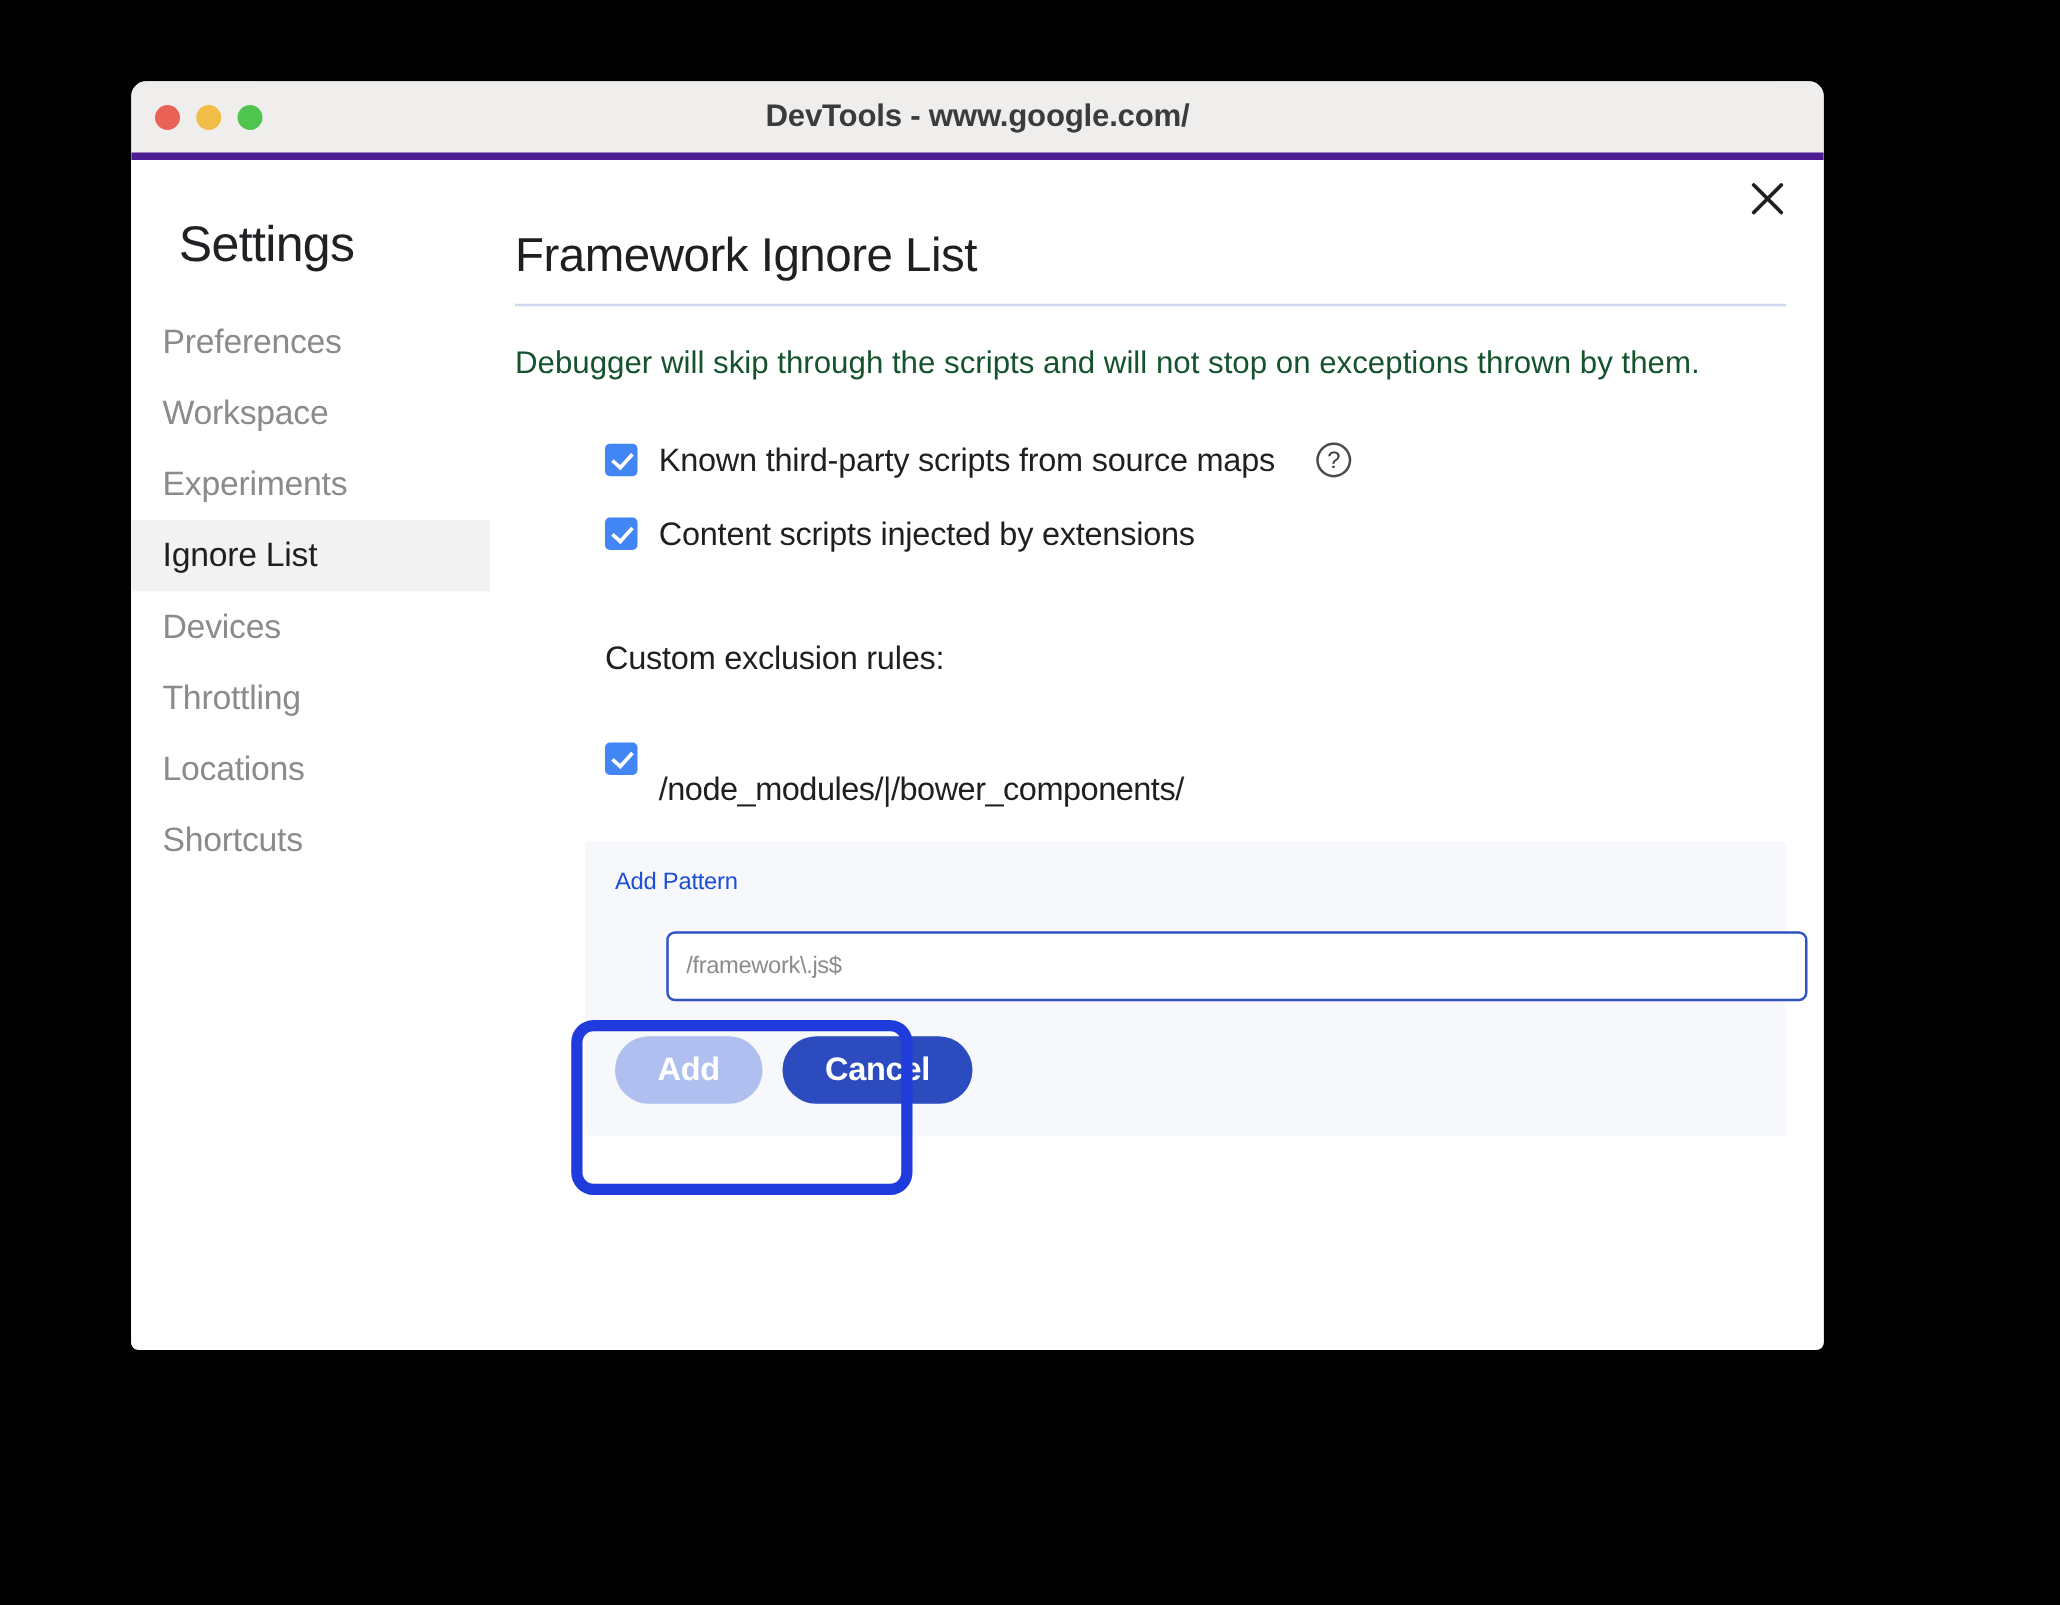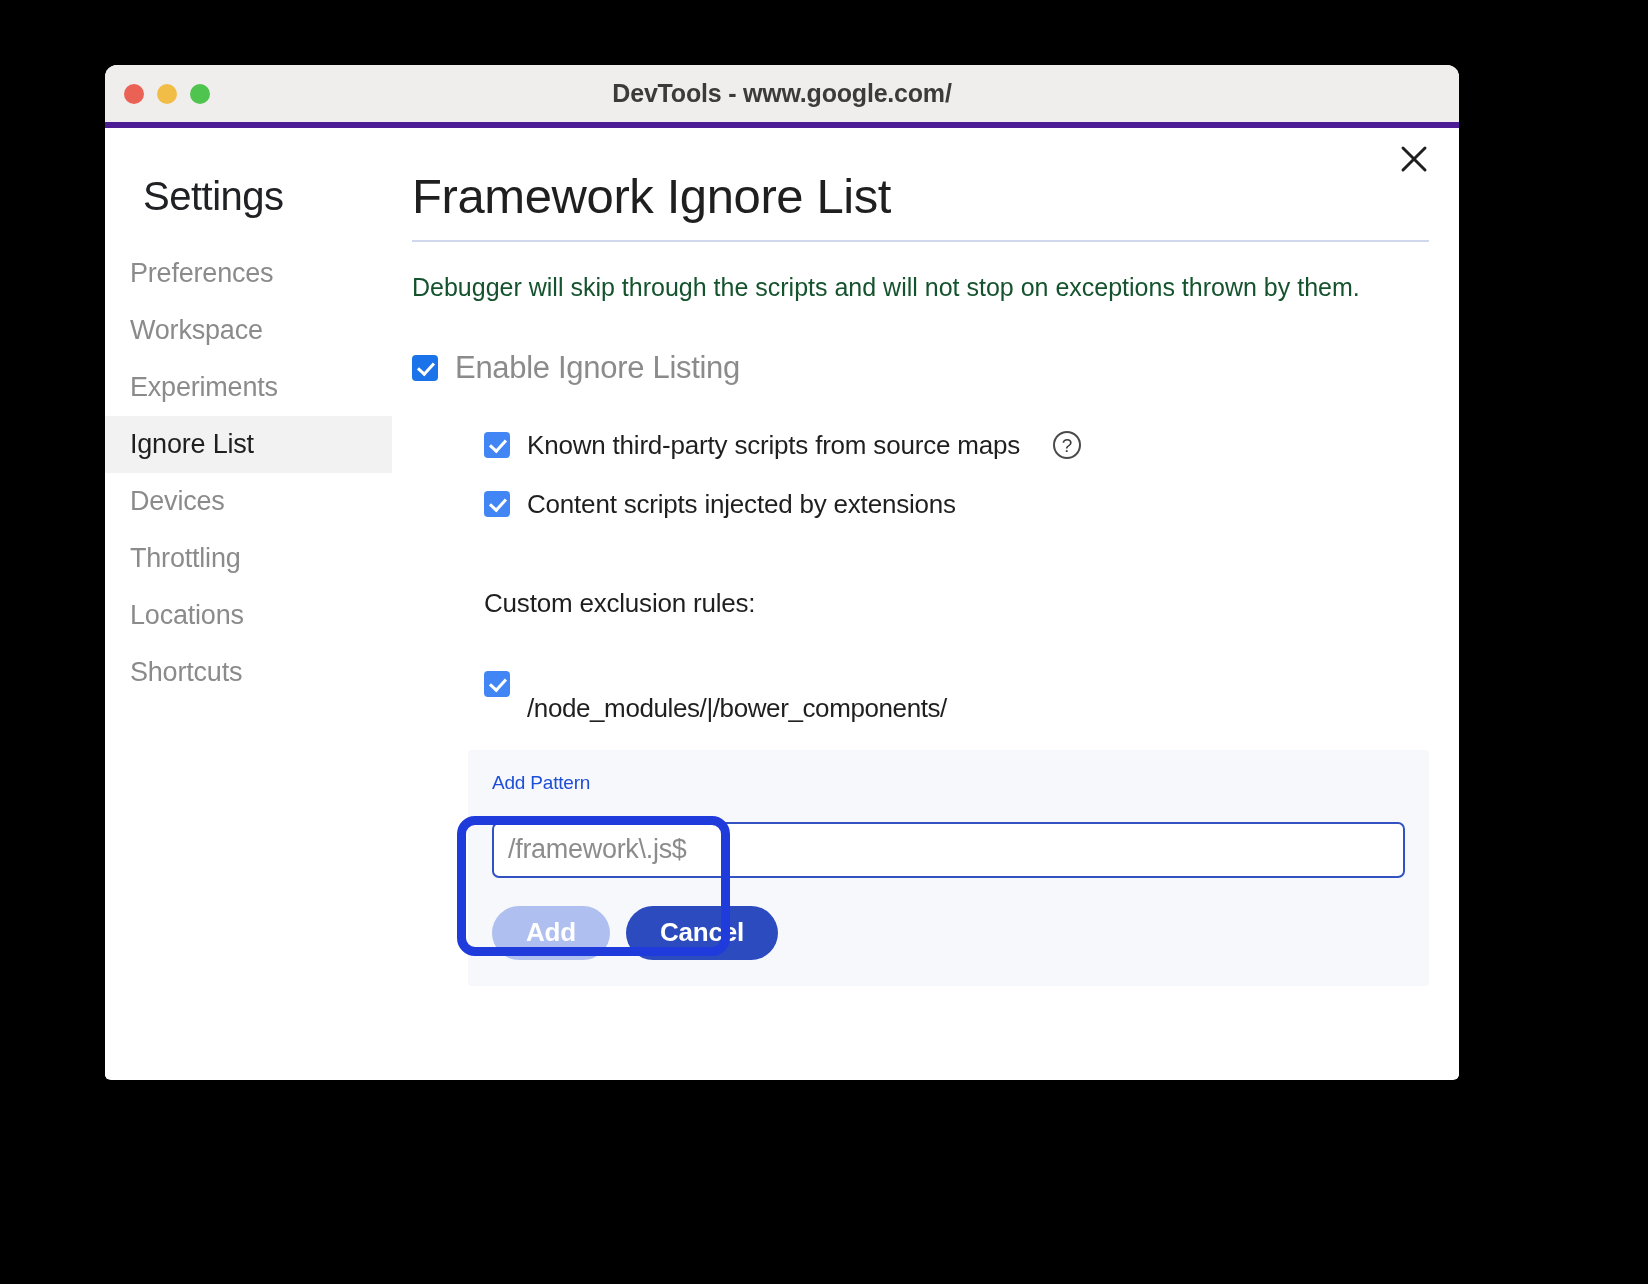--- a/index.html
+++ b/index.html
@@ -103,23 +103,23 @@
   }
 
   
   .main {
     flex: 1;
     padding: 40px 30px 0 20px;
     position: relative;
     min-width: 0;
   }
   .main-title {
-    font-size: 49px;
+    font-size: 38px;
     color: #1f1f1f;
-    margin: 0 0 16px 0;
+    margin: 16px 0 16px 0;
     font-weight: normal;
     letter-spacing: -0.4px;
   }
   .divider {
     height: 2px;
     background: #cfd8ec;
     margin: 0 0 28px 0;
   }
   .description {
     font-size: 25px;
@@ -212,26 +212,27 @@
     color: #1d4ed8;
     margin-bottom: 28px;
     letter-spacing: -0.2px;
   }
   .pattern-input {
     width: 100%;
     height: 56px;
     border: 2px solid #3252c2;
     border-radius: 7px;
     background: #ffffff;
-    font-size: 27px;
+    font-size: 19px;
     color: #8c8c8c;
     padding: 0 14px;
     font-family: "Liberation Sans", sans-serif;
     outline: none;
     letter-spacing: -0.3px;
+    margin-left: 41px;
   }
   .pattern-input::placeholder { color: #8c8c8c; opacity: 1; }
 
   .btn-row {
     display: flex;
     gap: 16px;
     margin-top: 28px;
   }
   .btn {
     border: none;
@@ -319,24 +320,20 @@
           <svg width="30" height="30" viewBox="0 0 30 30">
             <line x1="4" y1="4" x2="26" y2="26" stroke="#1f1f1f" stroke-width="3" stroke-linecap="round"></line>
             <line x1="26" y1="4" x2="4" y2="26" stroke="#1f1f1f" stroke-width="3" stroke-linecap="round"></line>
           </svg>
         </button>
 
         <h2 class="main-title">Framework Ignore List</h2>
         <div class="divider"></div>
         <p class="description">Debugger will skip through the scripts and will not stop on exceptions thrown by them.</p>
 
-        <div class="cb-row enable-row">
-          <span class="checkbox"></span>
-          <span class="cb-label-enable">Enable Ignore Listing</span>
-        </div>
 
         <div class="indent">
 
           <div class="cb-row rule-row">
             <span class="checkbox blue2"></span>
             <span class="cb-label">Known third-party scripts from source maps</span>
             <span class="help-icon">?</span>
           </div>
 
           <div class="cb-row rule-row">

